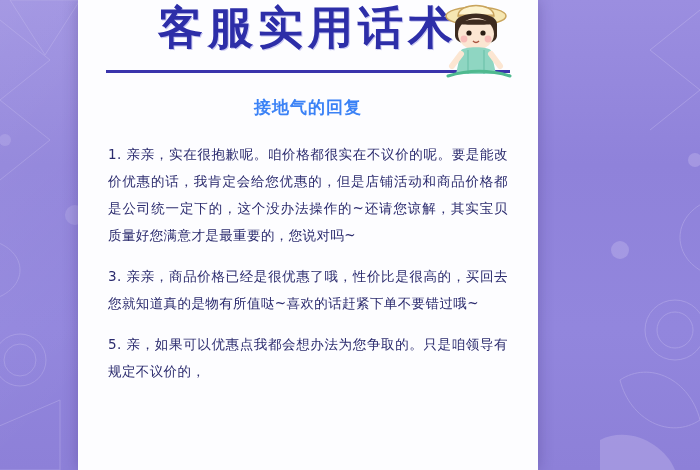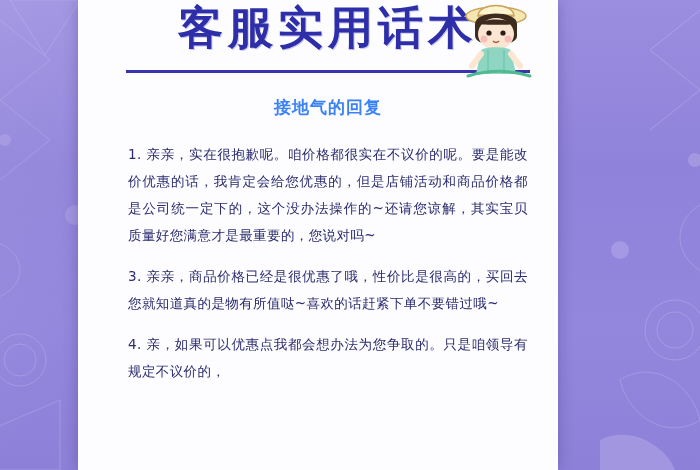--- a/index.html
+++ b/index.html
@@ -41,21 +41,20 @@
     height: 470px;
   }
   .card {
     position: absolute;
     left: 78px;
     top: 0;
     width: 460px;
     height: 470px;
     background: #fdfdff;
     box-shadow: 0 0 14px rgba(40,20,90,0.28);
-    padding-left: 20px;
   }
   .title-wrap {
     position: relative;
     height: 78px;
   }
   .main-title {
     position: absolute;
     left: 0;
     right: 0;
     top: -2px;
@@ -173,17 +172,17 @@
 
         <path d="M20 82 C40 76 62 76 82 82" stroke="#4fb98f" stroke-width="3" fill="none" stroke-linecap="round"></path>
       </svg>
     </div>
 
     <div class="subtitle">接地气的回复</div>
 
     <div class="body-list">
       <p class="para">1. 亲亲，实在很抱歉呢。咱价格都很实在不议价的呢。要是能改价优惠的话，我肯定会给您优惠的，但是店铺活动和商品价格都是公司统一定下的，这个没办法操作的~还请您谅解，其实宝贝质量好您满意才是最重要的，您说对吗~</p>
       <p class="para">3. 亲亲，商品价格已经是很优惠了哦，性价比是很高的，买回去您就知道真的是物有所值哒~喜欢的话赶紧下单不要错过哦~</p>
-      <p class="para">4. 亲，如果可以优惠点我都会想办法为您争取的。只是咱领导有规定不议价的，</p>
+      <p class="para">5. 亲，如果可以优惠点我都会想办法为您争取的。只是咱领导有规定不议价的，</p>
     </div>
 
   </div>
 </div>
 
 </body></html>

